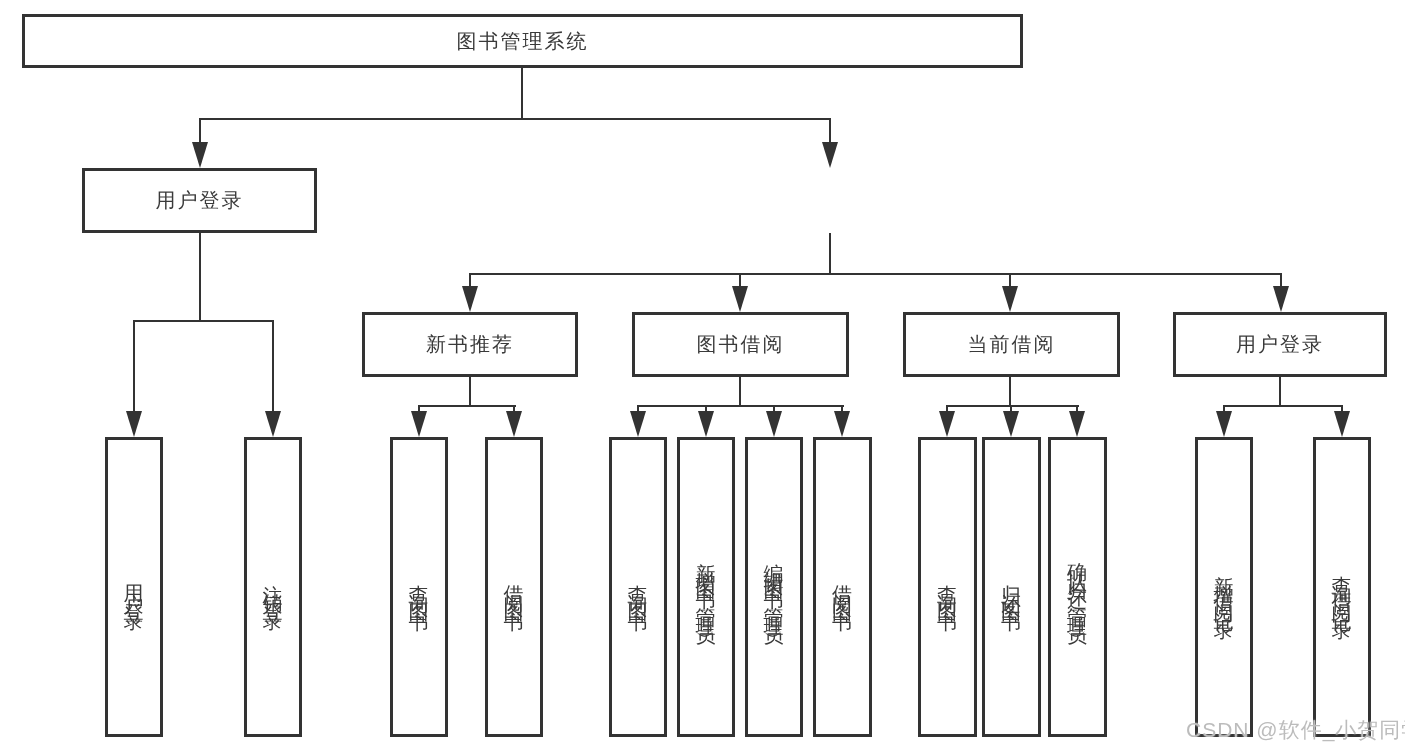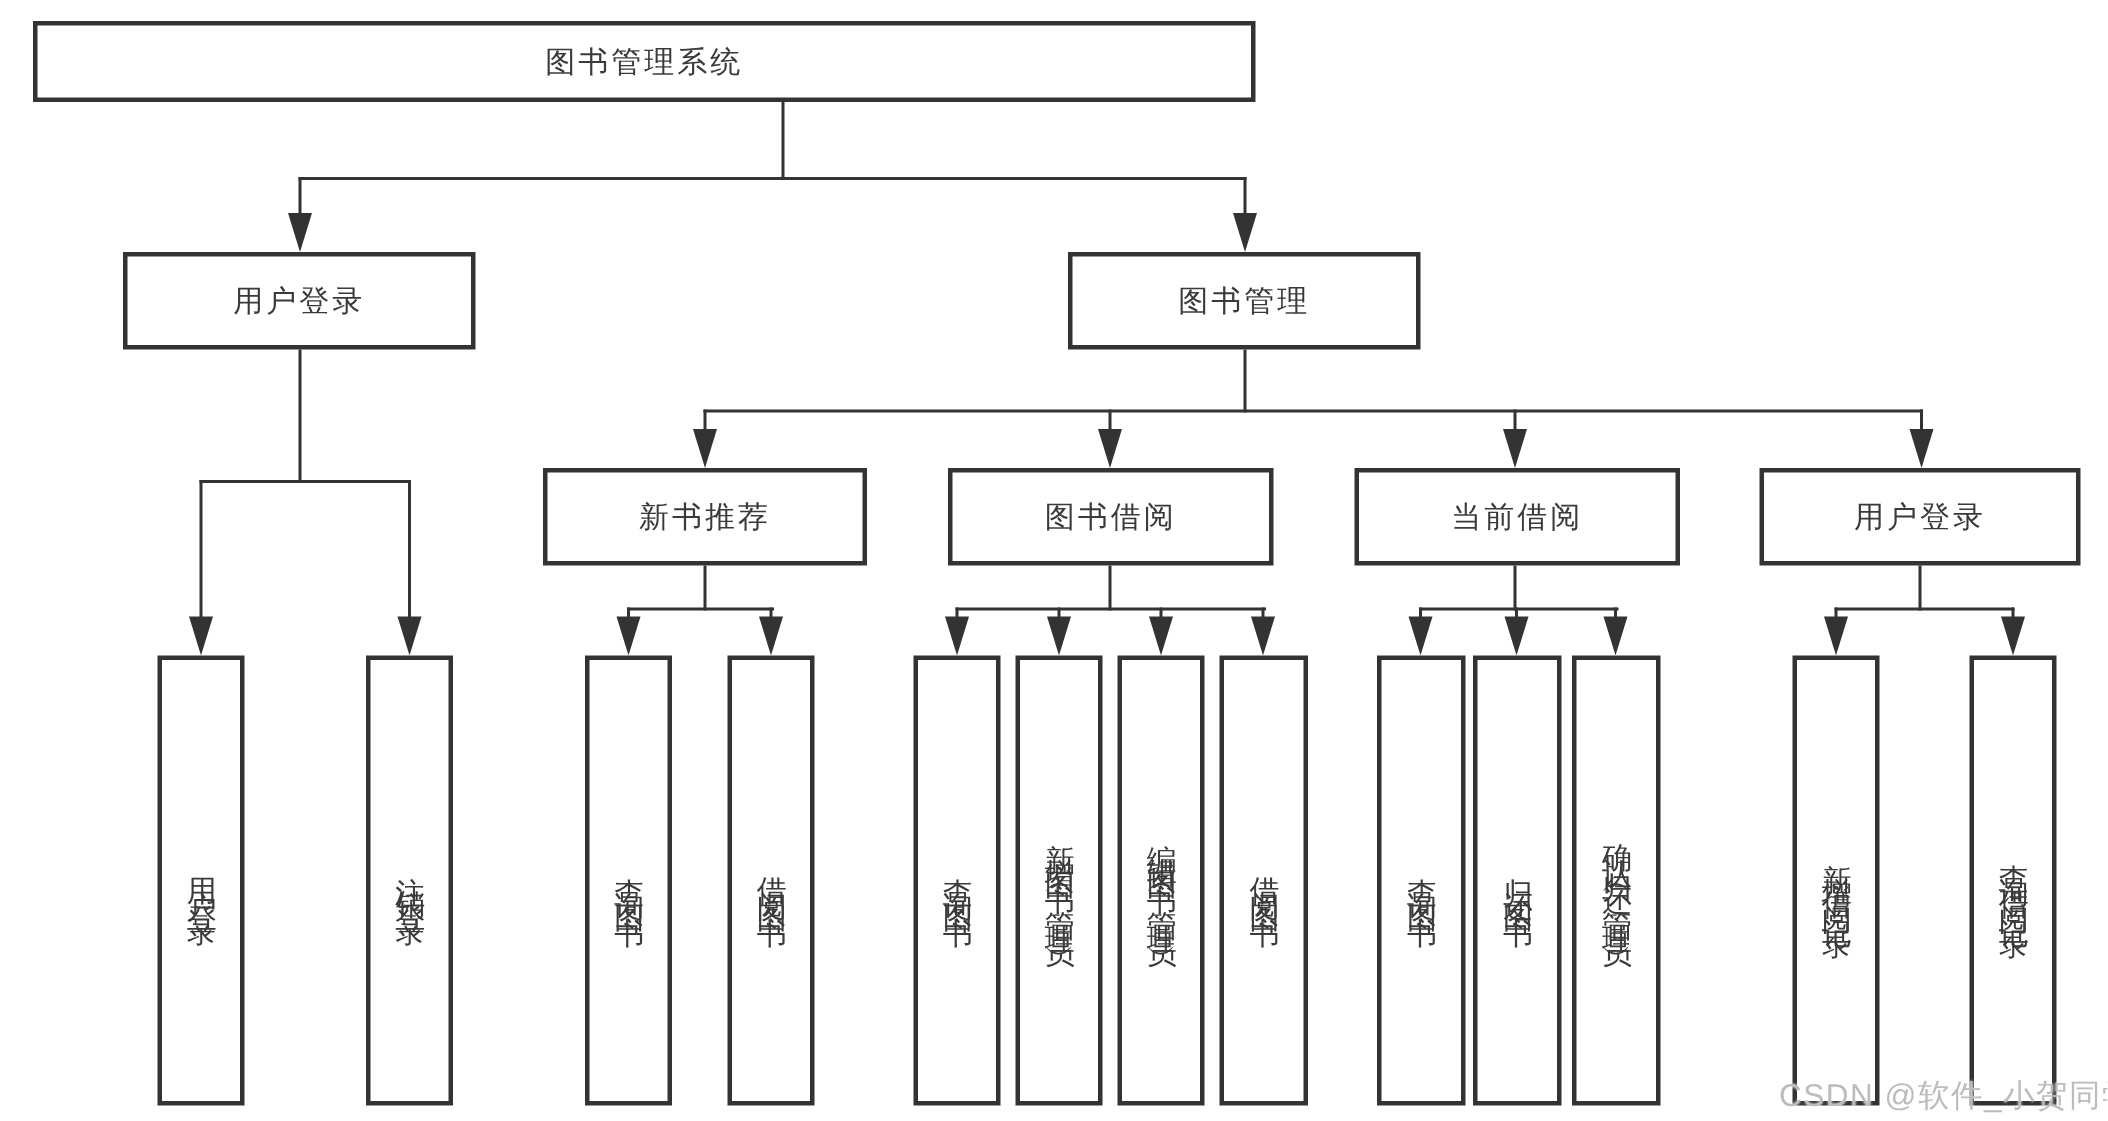--- a/index.html
+++ b/index.html
@@ -49,31 +49,30 @@
     text-shadow:0 0 2px #fff;
     z-index:10;
     white-space:nowrap;
   }
 </style>
 </head>
 <body>
 
 <div id="canvas">
 
-  <div class="node" style="left:22px;top:14px;width:815px;height:54px;font-family:Liberation Serif, serif;">图书管理系统</div>
+  <div class="node" style="left:22px;top:14px;width:1001px;height:54px;font-family:Liberation Serif, serif;">图书管理系统</div>
 
   <div class="vline" style="left:521px;top:68px;height:50px;"></div>
   <div class="hline" style="left:199px;top:118px;width:632px;"></div>
   <div class="vline" style="left:199px;top:118px;height:28px;"></div>
   <div class="ahead" style="left:192px;top:142px;"></div>
   <div class="vline" style="left:829px;top:118px;height:28px;"></div>
   <div class="ahead" style="left:822px;top:142px;"></div>
 
   <div class="node" style="left:82px;top:168px;width:235px;height:65px;">用户登录</div>
-  <div class="node" style="left:712px;top:168px;width:235px;height:65px;">图书管理</div>
 
   <div class="vline" style="left:199px;top:233px;height:89px;"></div>
   <div class="hline" style="left:133px;top:320px;width:141px;"></div>
   <div class="vline" style="left:133px;top:320px;height:93px;"></div>
   <div class="ahead" style="left:126px;top:411px;"></div>
   <div class="vline" style="left:272px;top:320px;height:93px;"></div>
   <div class="ahead" style="left:265px;top:411px;"></div>
 
   <div class="vline" style="left:829px;top:233px;height:42px;"></div>
   <div class="hline" style="left:469px;top:273px;width:813px;"></div>

